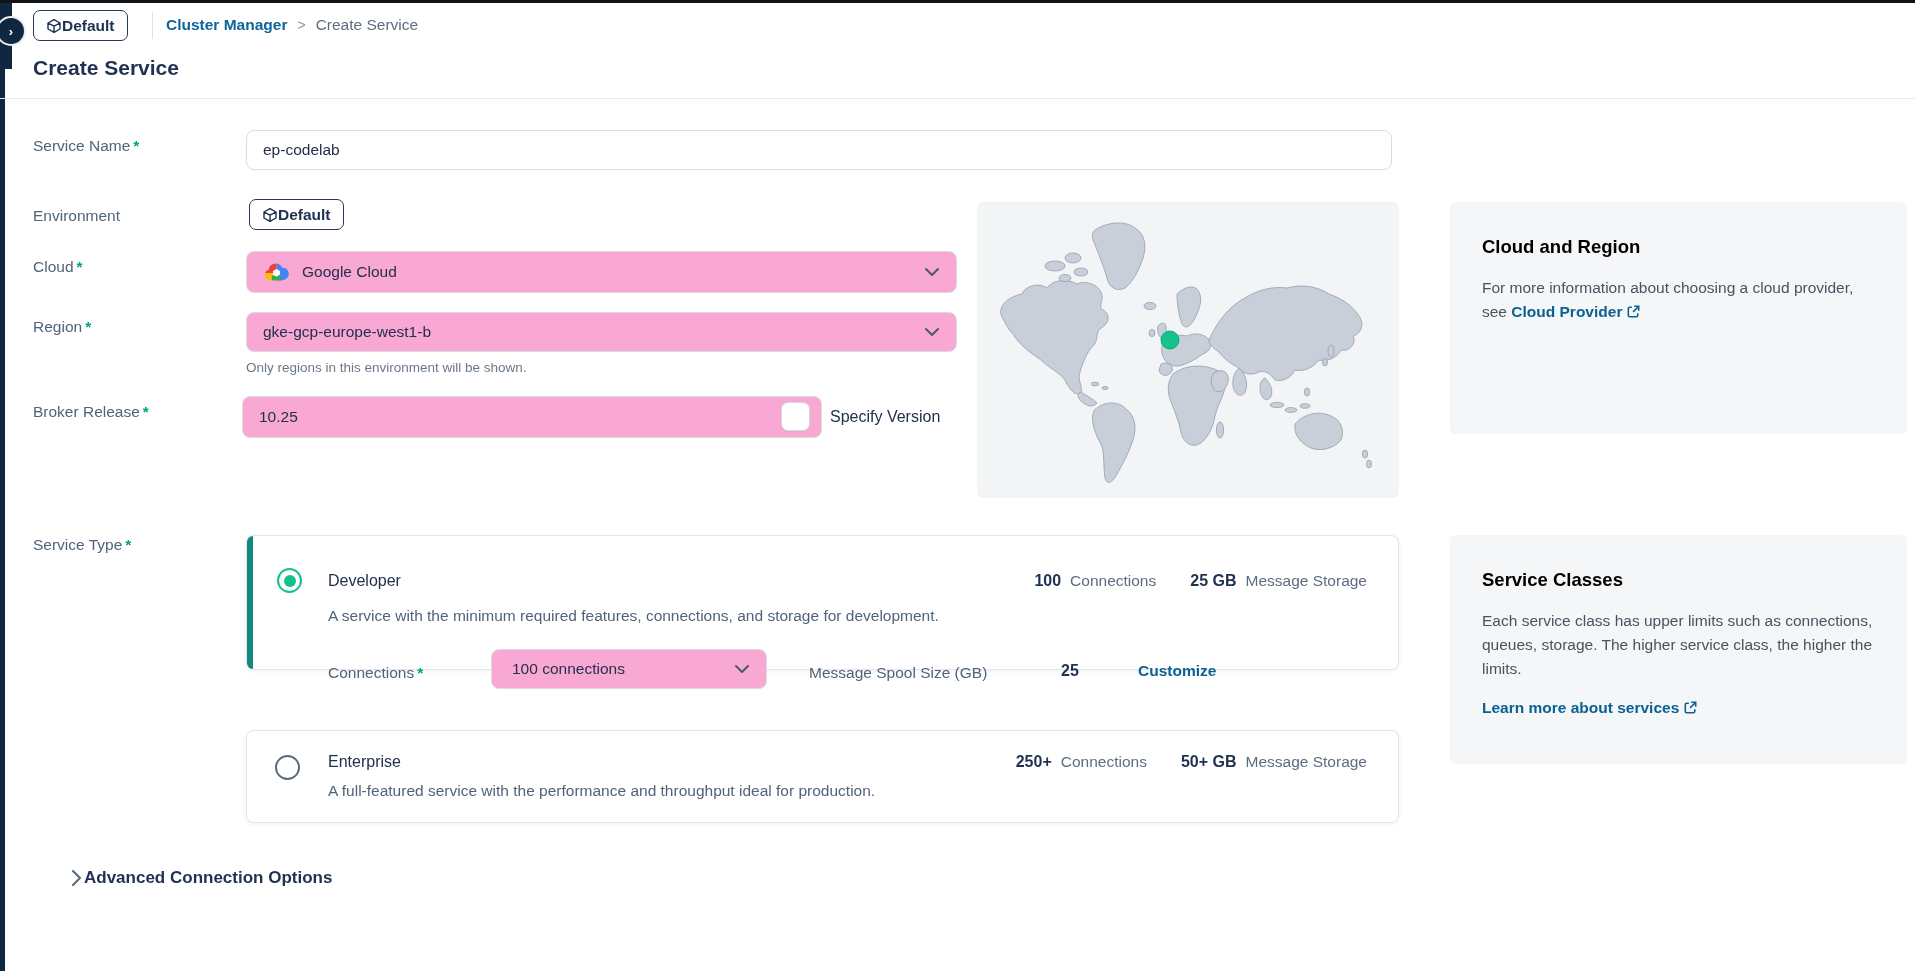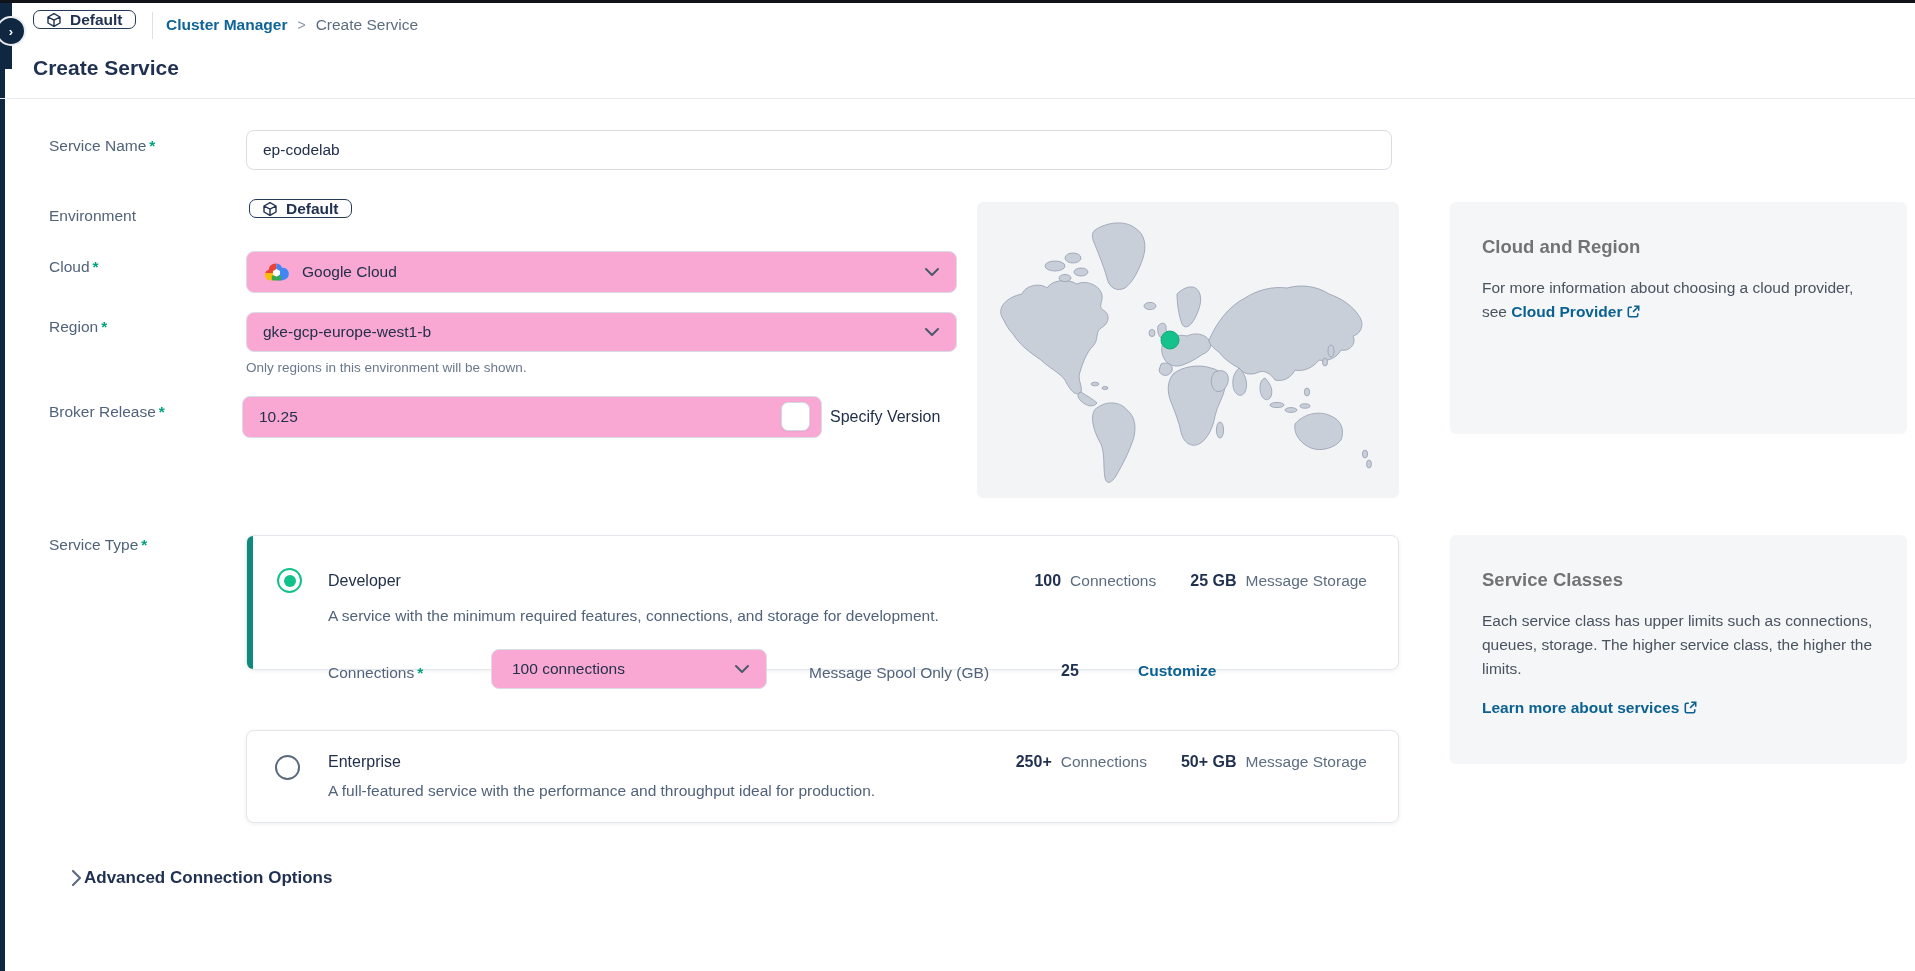--- a/index.html
+++ b/index.html
@@ -9,34 +9,34 @@
 
   
   .topbar { left:0; top:0; width:1915px; height:3px; background:#101418; }
   .left-rail { left:0; top:3px; width:5px; height:968px; background:#0f2740; }
   .left-rail-top { left:0; top:3px; width:12px; height:66px; background:#0f2740; }
   .rail-toggle { left:-4px; top:16px; width:30px; height:30px; border-radius:50%;
     background:#0f2740; border:2px solid #e8ecf1; color:#fff; display:flex;
     align-items:center; justify-content:center; font-size:13px; font-weight:bold; cursor:pointer; }
 
   
-  .env-badge { height:19px; display:inline-flex; align-items:center; gap:8px;
+  .env-badge { height:31px; display:inline-flex; align-items:center; 
     padding:0 12px; border:1.5px solid #243a57; border-radius:7px; background:#fff;
     font-size:15.5px; font-weight:600; color:#1f3050; }
   .badge-header { left:33px; top:10px; }
   .header-vdiv { left:152px; top:12px; width:1px; height:27px; background:#dde1e7; }
   .breadcrumb { left:166px; top:16px; font-size:15.5px; display:flex; gap:10px; align-items:center; }
   .crumb-link { color:#0e6496; font-weight:bold; cursor:pointer; }
   .crumb-sep { color:#8a97a6; font-size:14px; }
   .crumb-current { color:#5d6d80; }
   .page-title { left:33px; top:56px; font-size:21px; font-weight:bold; color:#1f3050; }
   .header-rule { left:0; top:98px; width:1915px; height:1px; background:#e6e9ed; }
 
   
-  .field-label { left:49px; font-size:15.5px; color:#51637a; }
+  .field-label { left:33px; font-size:15.5px; color:#51637a; }
   .req { color:#00a380; font-weight:bold; margin-left:3px; }
 
   
   .text-input { left:246px; top:130px; width:1146px; height:40px;
     border:1px solid #d9dde3; border-radius:8px; padding:0 16px; font-size:15.5px;
     color:#22304a; background:#fff; outline:none; font-family:"Liberation Sans", sans-serif; }
   .select { border:1px solid #d9dde3; border-radius:8px; background:#f9a8d4;
     display:flex; align-items:center; padding:0 16px; font-size:15.5px; color:#22304a; cursor:pointer; }
   .select .chev { margin-left:auto; }
   .cloud-select { left:246px; top:251px; width:711px; height:42px; gap:12px; }
@@ -48,21 +48,21 @@
     border-radius:7px; background:#fff; box-shadow:0 1px 2px rgba(25,39,64,.05); cursor:pointer; }
   .checkbox-label { left:830px; top:408px; font-size:16px; font-weight:500; color:#22304a; }
 
   
   .map-panel { left:977px; top:202px; width:422px; height:296px; background:#f3f4f6; border-radius:6px; overflow:hidden; }
 
   
   .info-panel { left:1450px; width:457px; background:#f5f6f8; border-radius:6px; padding:34px 32px 0 32px; }
   .panel-1 { top:202px; height:232px; }
   .panel-2 { top:535px; height:229px; }
-  .panel-title { font-size:18.5px; font-weight:bold; color:#737373; margin-bottom:18px; }
+  .panel-title { font-size:18.5px; font-weight:bold; color:#000000; margin-bottom:18px; }
   .panel-body { font-size:15.5px; color:#49535f; line-height:1.55; }
   .panel-body + .panel-body { margin-top:16px; }
   .inline-link { color:#0b6191; font-weight:bold; cursor:pointer; white-space:nowrap; }
   .link-row { margin-top:18px; font-size:15.5px; }
   .ext-icon { display:inline-block; vertical-align:-1px; margin-left:5px; }
 
   
   .type-card { left:246px; width:1153px; background:#fff; border:1px solid #e3e6eb;
     border-radius:8px; box-shadow:0 1px 4px rgba(20,30,50,.07); }
   .card-dev { top:535px; height:135px; }
@@ -276,21 +276,21 @@
     <span>Connections</span><span class="req">*</span>
   </div>
   <div class="select conn-select">
     <span>100 connections</span>
     <span class="chev">
       <svg width="16" height="10" viewBox="0 0 16 10">
           <path d="M2 2l6 6 6-6" fill="none" stroke="#4b5a6b" stroke-width="2" stroke-linecap="round" stroke-linejoin="round"></path>
         </svg>
     </span>
   </div>
-  <div class="spool-label">Message Spool Only (GB)</div>
+  <div class="spool-label">Message Spool Size (GB)</div>
   <div class="spool-value">25</div>
   <div class="customize">Customize</div>
 </div>
 
 <div class="abs type-card card-ent">
   <div class="radio off" style="left:28px; top:24px;"></div>
   <div class="card-title" style="top:22px;">Enterprise</div>
   <div class="stats" style="top:22px;">
     <span class="stat-val">250+</span>
     <span class="stat-lbl">Connections</span>

